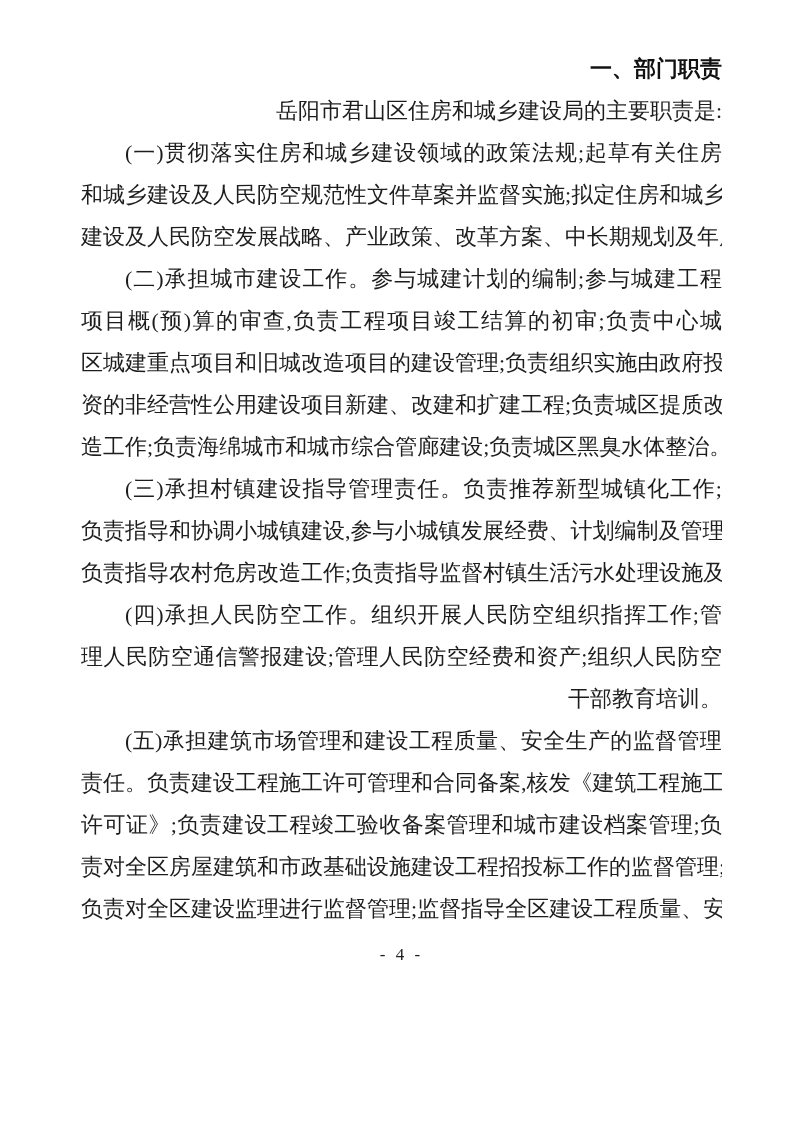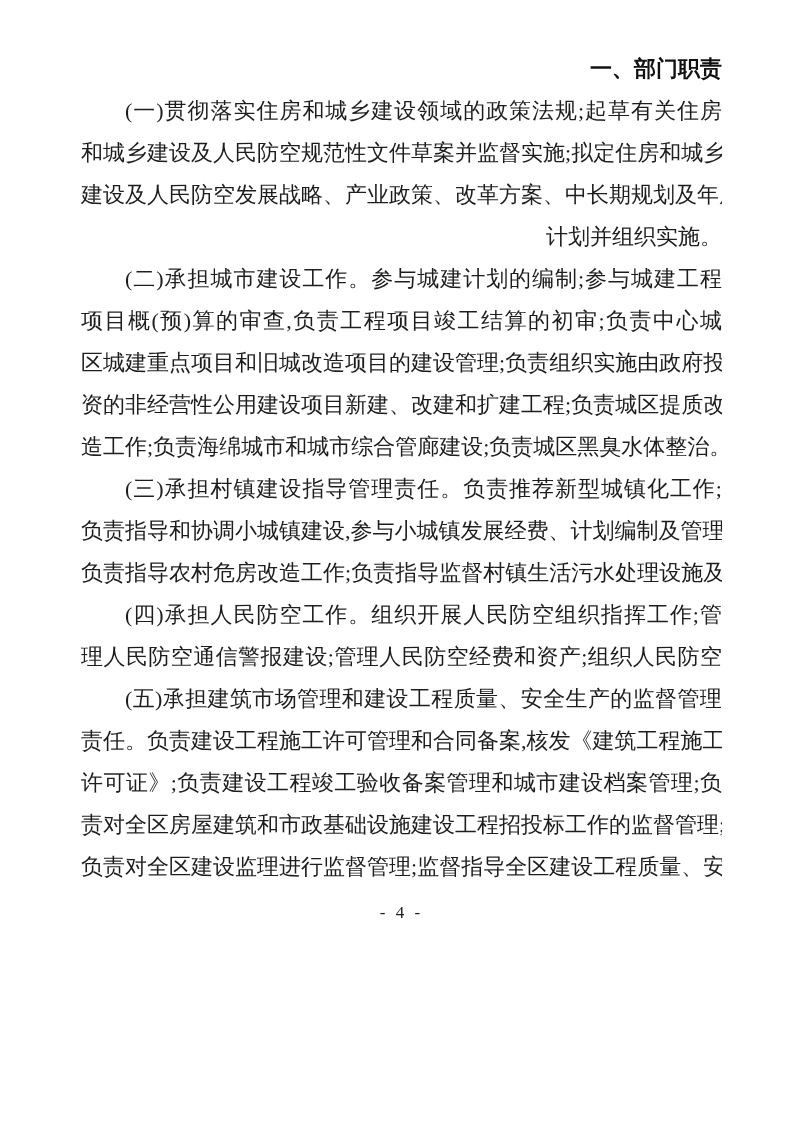--- a/index.html
+++ b/index.html
@@ -60,20 +60,23 @@
     letter-spacing: 3px;
   }
 </style>
 </head>
 <body>
 
 <div class="page">
   <div class="content">
       <div class="paragraph">
         <div class="line indent heading">一、部门职责</div>
+      </div>
+      <div class="paragraph">
+        <div class="line indent">岳阳市君山区住房和城乡建设局的主要职责是:</div>
       </div>
       <div class="paragraph">
         <div class="line indent fill">
           <span>(</span>
           <span>一</span>
           <span>)</span>
           <span>贯</span>
           <span>彻</span>
           <span>落</span>
           <span>实</span>
@@ -156,21 +159,20 @@
           <span>、</span>
           <span>中</span>
           <span>长</span>
           <span>期</span>
           <span>规</span>
           <span>划</span>
           <span>及</span>
           <span>年</span>
           <span>度</span>
         </div>
-        <div class="line">计划并组织实施。</div>
       </div>
       <div class="paragraph">
         <div class="line indent fill">
           <span>(</span>
           <span>二</span>
           <span>)</span>
           <span>承</span>
           <span>担</span>
           <span>城</span>
           <span>市</span>
@@ -478,20 +480,21 @@
           <span>资</span>
           <span>产</span>
           <span>;</span>
           <span>组</span>
           <span>织</span>
           <span>人</span>
           <span>民</span>
           <span>防</span>
           <span>空</span>
         </div>
+        <div class="line">干部教育培训。</div>
       </div>
       <div class="paragraph">
         <div class="line indent fill">
           <span>(</span>
           <span>五</span>
           <span>)</span>
           <span>承</span>
           <span>担</span>
           <span>建</span>
           <span>筑</span>

